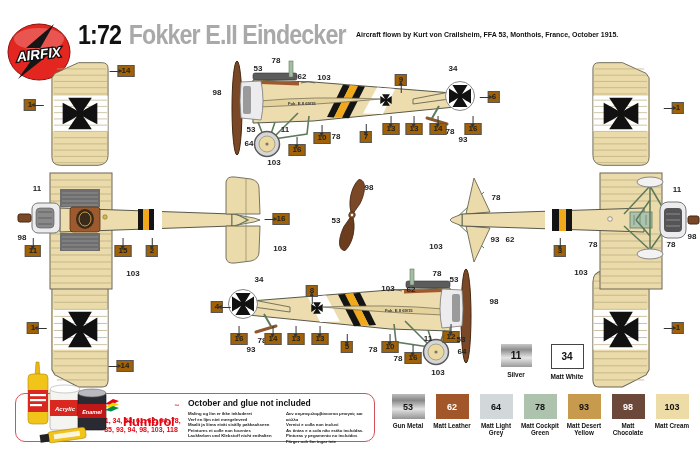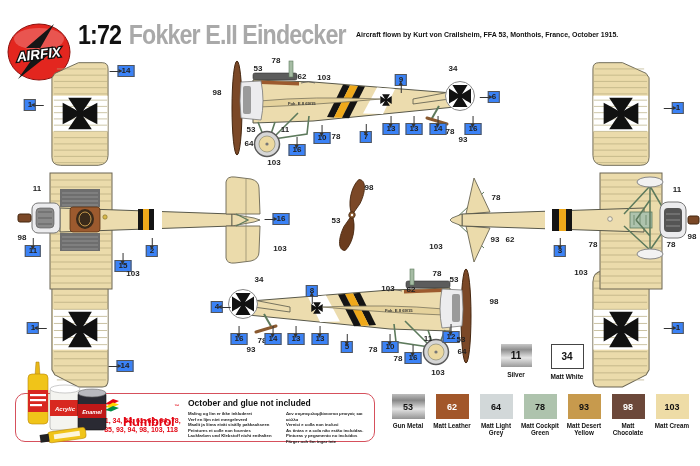--- a/index.html
+++ b/index.html
@@ -8,21 +8,21 @@
   .abs{position:absolute;}
   
   .titleblock{position:absolute;left:78px;top:20px;white-space:nowrap;
     font-weight:bold;font-size:27px;letter-spacing:-1px;transform:scaleX(.86);transform-origin:left top;}
   .scale{color:#111;margin-right:9px;}
   .planename{color:#a9a9a9;}
   .subtitle{position:absolute;left:356px;top:31px;font-size:7px;font-weight:bold;color:#111;}
   
   .co{position:absolute;transform:translate(-50%,-50%);font-size:8px;font-weight:bold;
       color:#222;white-space:nowrap;z-index:6;line-height:10px;}
-  .co.b{background:#3b82f6;border:1px solid #555;padding:0 3px;}
+  .co.b{background:#a16207;border:1px solid #555;padding:0 3px;}
   .arr{position:absolute;background:#333;}
   .arr.r{left:100%;top:50%;width:9px;height:1px;margin-top:-.5px;}
   .arr.l{right:100%;top:50%;width:9px;height:1px;margin-top:-.5px;}
   .arr.u{bottom:100%;left:50%;width:1px;height:8px;margin-left:-.5px;}
   .arr.d{top:100%;left:50%;width:1px;height:8px;margin-left:-.5px;}
   .arr.r::after{content:"";position:absolute;left:-4px;top:-2px;border-right:4px solid #333;
      border-top:2.5px solid transparent;border-bottom:2.5px solid transparent;}
   .arr.l::after{content:"";position:absolute;right:-4px;top:-2px;border-left:4px solid #333;
      border-top:2.5px solid transparent;border-bottom:2.5px solid transparent;}
   .arr.u::after{content:"";position:absolute;left:-2px;bottom:-4px;border-top:4px solid #333;
@@ -317,21 +317,21 @@
       <div class="co b" style="left: 366px; top: 137px;">7<span class="arr u"></span></div>
       <div class="co b" style="left: 391px; top: 129px;">13<span class="arr u"></span></div>
       <div class="co b" style="left: 414px; top: 129px;">13<span class="arr u"></span></div>
       <div class="co b" style="left: 438px; top: 129px;">14<span class="arr u"></span></div>
       <div class="co" style="left: 450px; top: 132px;">78</div>
       <div class="co" style="left: 463px; top: 140px;">93</div>
       <div class="co b" style="left: 473px; top: 129px;">16<span class="arr u"></span></div>
       <div class="co" style="left: 37px; top: 189px;">11</div>
       <div class="co" style="left: 22px; top: 238px;">98</div>
       <div class="co b" style="left: 33px; top: 251px;">11<span class="arr u"></span></div>
-      <div class="co b" style="left: 123px; top: 266px;">15<span class="arr u"></span></div>
+      <div class="co b" style="left: 123px; top: 251px;">15<span class="arr u"></span></div>
       <div class="co b" style="left: 152px; top: 251px;">2<span class="arr u"></span></div>
       <div class="co b" style="left: 281px; top: 219px;">16<span class="arr l"></span></div>
       <div class="co" style="left: 280px; top: 249px;">103</div>
       <div class="co" style="left: 133px; top: 274px;">103</div>
       <div class="co" style="left: 369px; top: 188px;">98</div>
       <div class="co" style="left: 336px; top: 221px;">53</div>
       <div class="co" style="left: 496px; top: 198px;">78</div>
       <div class="co" style="left: 495px; top: 240px;">93</div>
       <div class="co" style="left: 510px; top: 240px;">62</div>
       <div class="co" style="left: 436px; top: 247px;">103</div>

